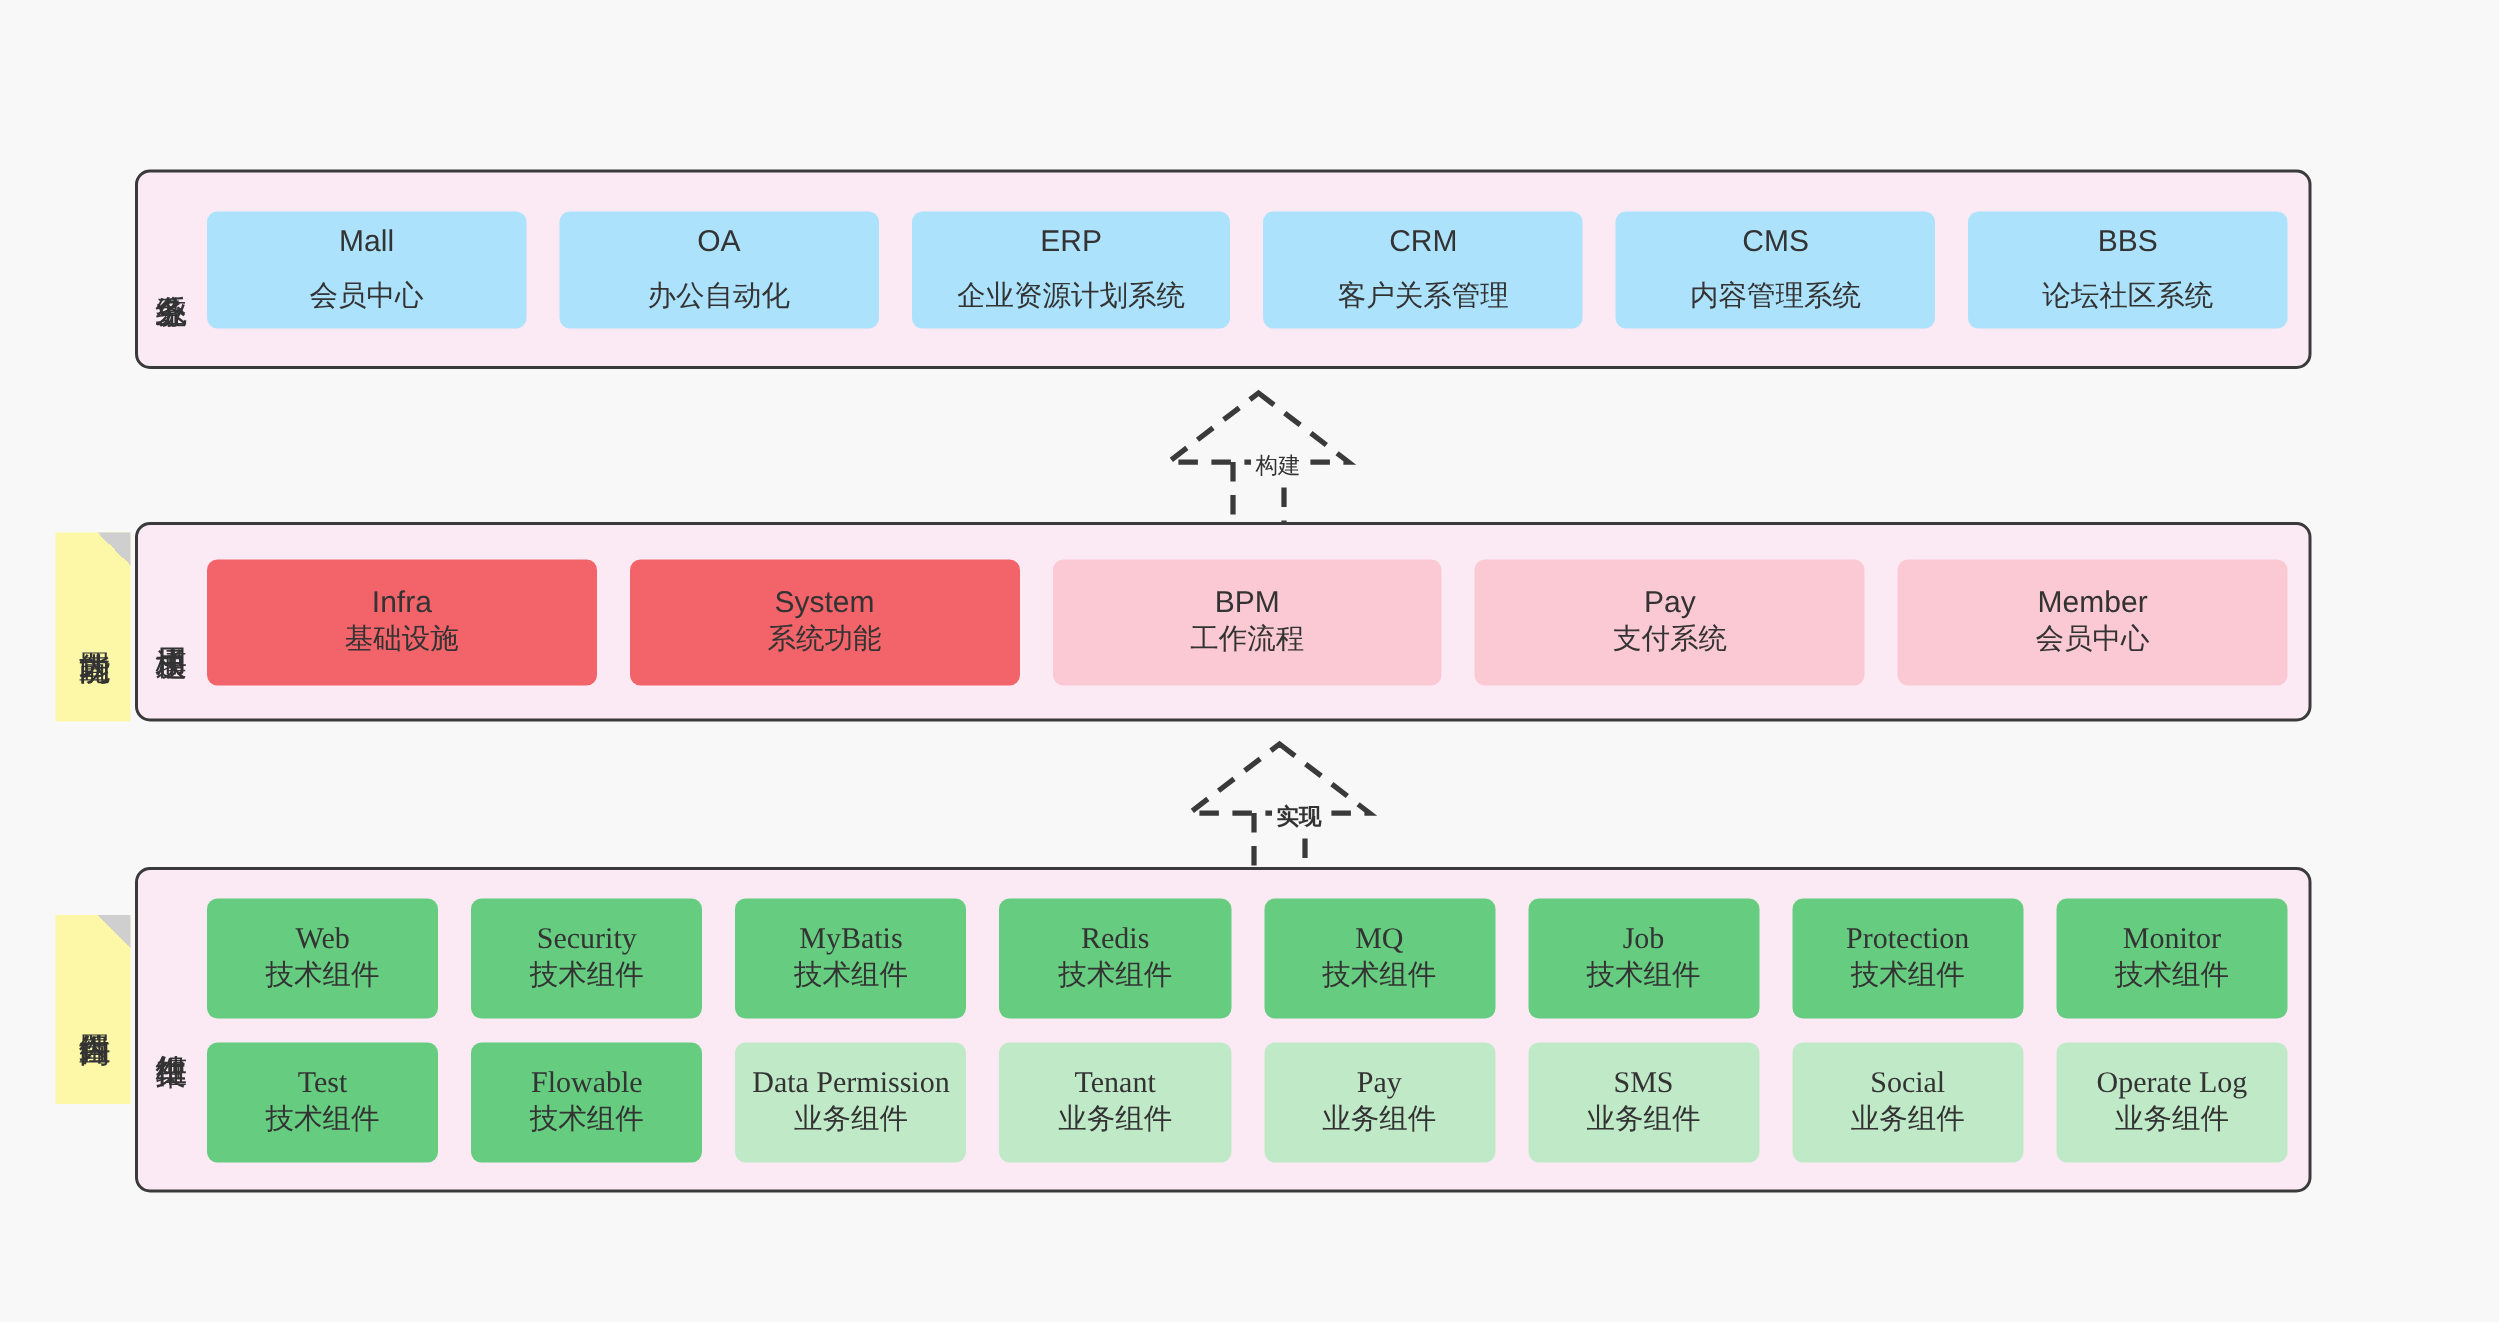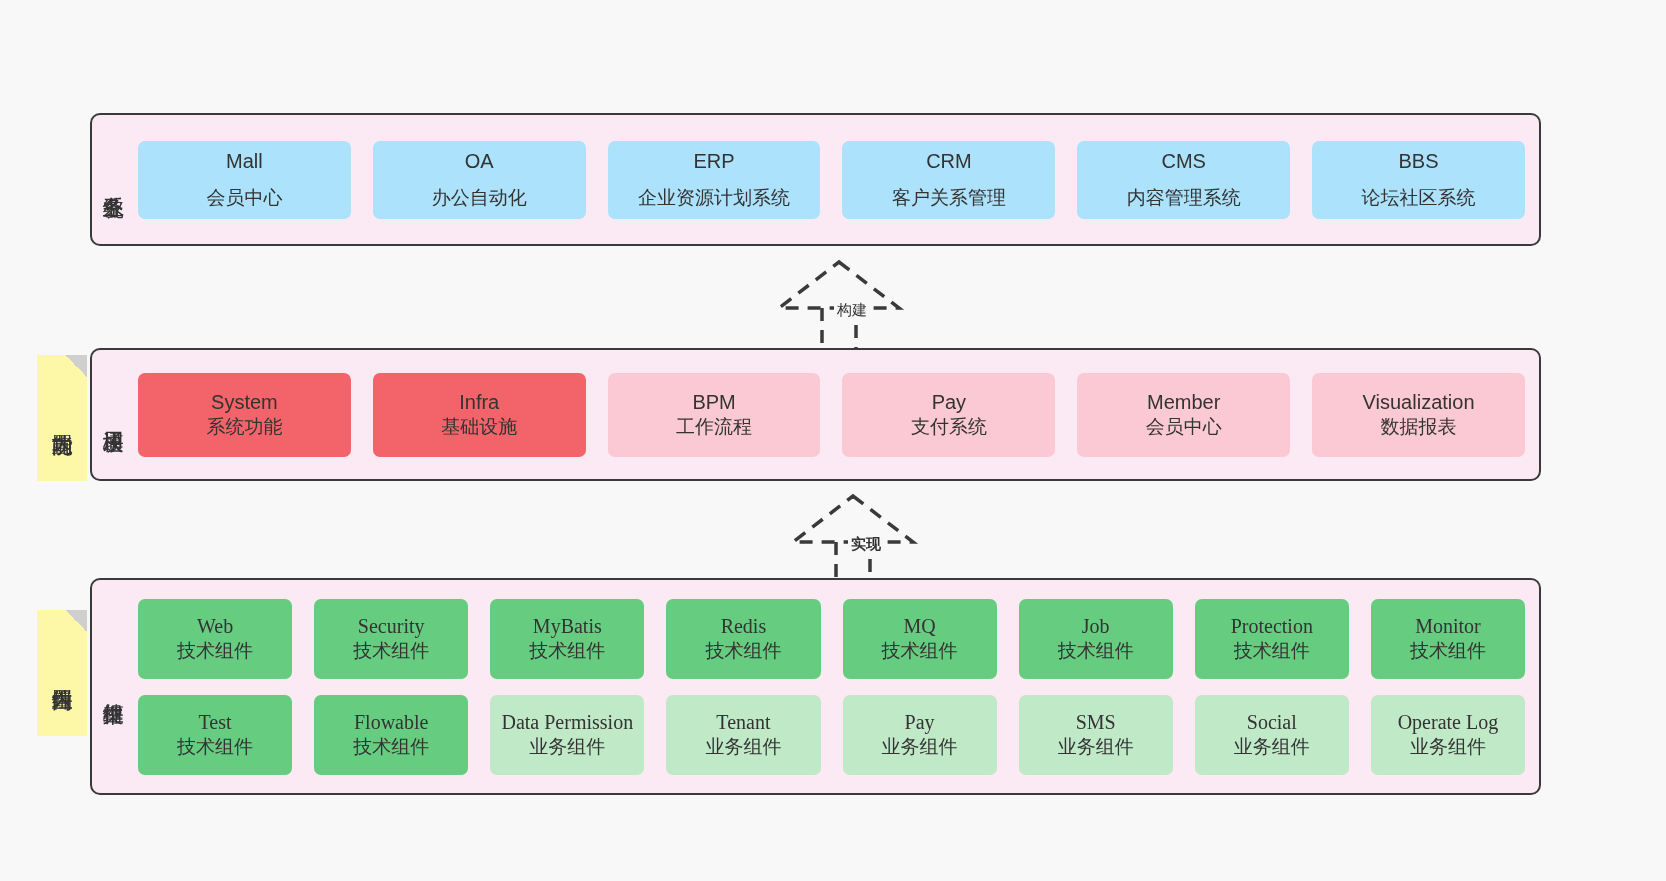--- a/index.html
+++ b/index.html
@@ -188,42 +188,38 @@
   <div class="sticky" style="left:37px; top:355px; width:50px; height:126px;">
     <span class="fold"></span>
     <span>内置功能</span>
   </div>
 
   <div class="layer" id="layer-modules" style="left:90px; top:348px; width:1451px; height:133px;">
     <div class="layer-title">通用模块</div>
     <div class="layer-body">
       <div class="row">
         <div class="card h-mod c-red">
+          <span class="t1">Infra</span>
+          <span class="t2">基础设施</span>
+        </div>
+        <div class="card h-mod c-red">
           <span class="t1">System</span>
           <span class="t2">系统功能</span>
-        </div>
-        <div class="card h-mod c-red">
-          <span class="t1">Infra</span>
-          <span class="t2">基础设施</span>
         </div>
         <div class="card h-mod c-pink">
           <span class="t1">BPM</span>
           <span class="t2">工作流程</span>
         </div>
         <div class="card h-mod c-pink">
           <span class="t1">Pay</span>
           <span class="t2">支付系统</span>
         </div>
         <div class="card h-mod c-pink">
           <span class="t1">Member</span>
           <span class="t2">会员中心</span>
-        </div>
-        <div class="card h-mod c-pink">
-          <span class="t1">Visualization</span>
-          <span class="t2">数据报表</span>
         </div>
       </div>
     </div>
   </div>
 
   <div class="uml-arrow" style="left:776px; top:492px;font-weight:bold;">
     <svg viewBox="0 0 160 96" width="160" height="96" aria-hidden="true">
       <path d="M 77 4 L 137 50 L 17 50 Z" fill="none" stroke="#3a3a3a" stroke-width="3.5" stroke-dasharray="13 9" stroke-linejoin="miter"></path>
       <path d="M 60 50 L 60 92 L 94 92 L 94 50" fill="none" stroke="#3a3a3a" stroke-width="3.5" stroke-dasharray="13 9"></path>
     </svg>

